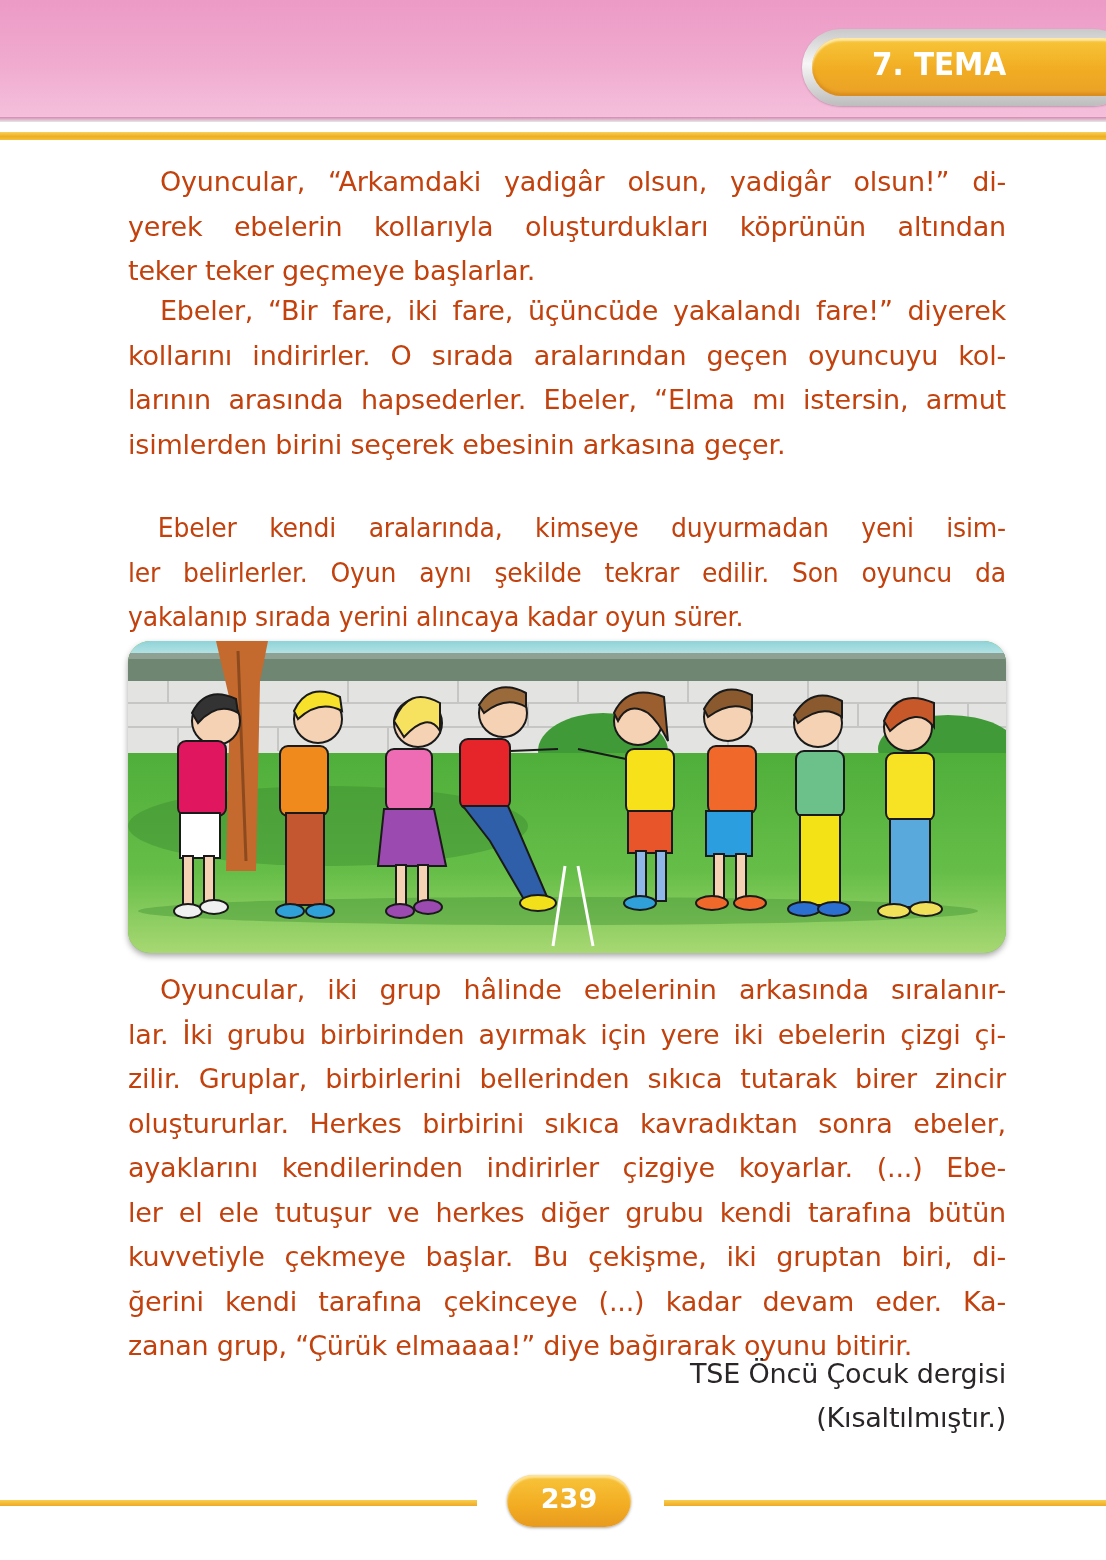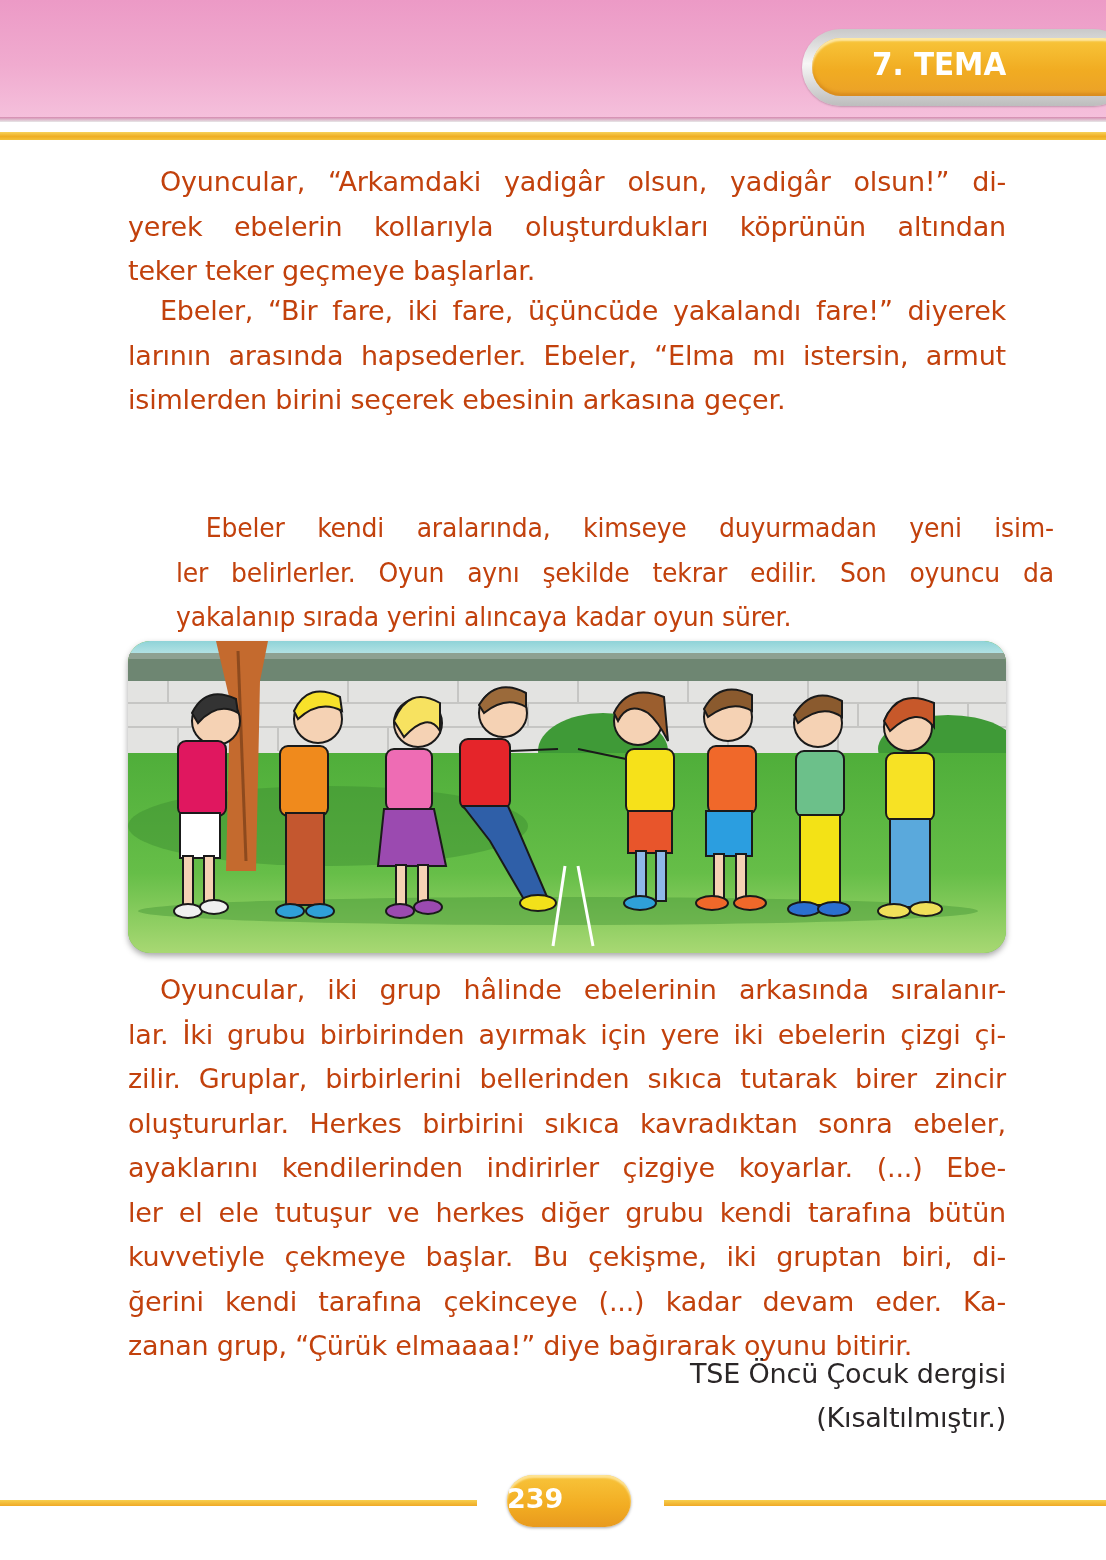--- a/index.html
+++ b/index.html
@@ -73,46 +73,47 @@
     position: absolute; top: 1500px; height: 6px;
     background: linear-gradient(180deg, #f7cf4e, #efa925);
   }
   .page-pill {
     position: absolute; left: 507px; top: 1475px; width: 124px; height: 52px;
     border-radius: 27px;
     background: linear-gradient(180deg, #f8c43a 0%, #f2ac22 60%, #e89a1e 100%);
     box-shadow: 0 1px 3px rgba(0,0,0,0.35), inset 0 3px 2px rgba(255,235,170,0.8);
   }
   .page-number {
-    position: absolute; left: 507px; top: 1483px; width: 124px; 
+    position: absolute; left: 507px; top: 1483px; width: 124px; text-align: center;
     font-family: "DejaVu Sans", sans-serif; font-weight: bold; font-size: 27px; color: #ffffff;
   }
 </style>
 </head>
 <body>
 
 <div class="header-band"></div>
 <div class="header-rule"></div>
 <div class="theme-pill-outer"></div>
 <div class="theme-pill"></div>
 <div class="theme-title">7. TEMA</div>
 
 <div class="text-block" style="top:160px;">
   <span class="line indent">Oyuncular, “Arkamdaki yadigâr olsun, yadigâr olsun!” di-</span>
   <span class="line">yerek ebelerin kollarıyla oluşturdukları köprünün altından</span>
   <span class="line last">teker teker geçmeye başlarlar.</span>
 </div>
 
 <div class="text-block" style="top:289px;">
   <span class="line indent">Ebeler, “Bir fare, iki fare, üçüncüde yakalandı fare!” diyerek</span>
+  <span class="line">kollarını indirirler. O sırada aralarından geçen oyuncuyu kol-</span>
   <span class="line">larının arasında hapsederler. Ebeler, “Elma mı istersin, armut</span>
   <span class="line last">isimlerden birini seçerek ebesinin arkasına geçer.</span>
 </div>
 
-<div class="text-block" style="top:506px;margin-left:48px;">
+<div class="text-block" style="top:506px;">
   <div class="condensed">
     <span class="line indent">Ebeler kendi aralarında, kimseye duyurmadan yeni isim-</span>
     <span class="line">ler belirlerler. Oyun aynı şekilde tekrar edilir. Son oyuncu da</span>
     <span class="line last">yakalanıp sırada yerini alıncaya kadar oyun sürer.</span>
   </div>
 </div>
 
 <div class="illustration">
   <svg width="878" height="312" viewBox="0 0 878 312" xmlns="http://www.w3.org/2000/svg">
     <defs>

